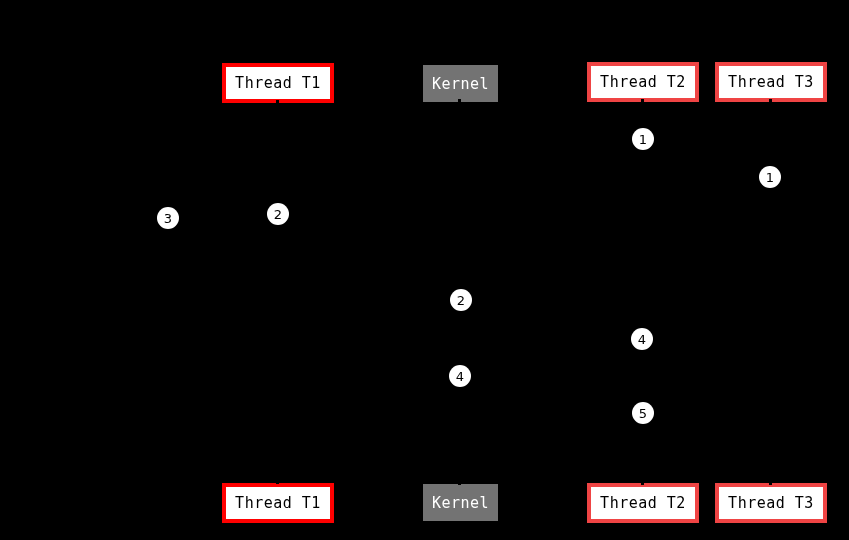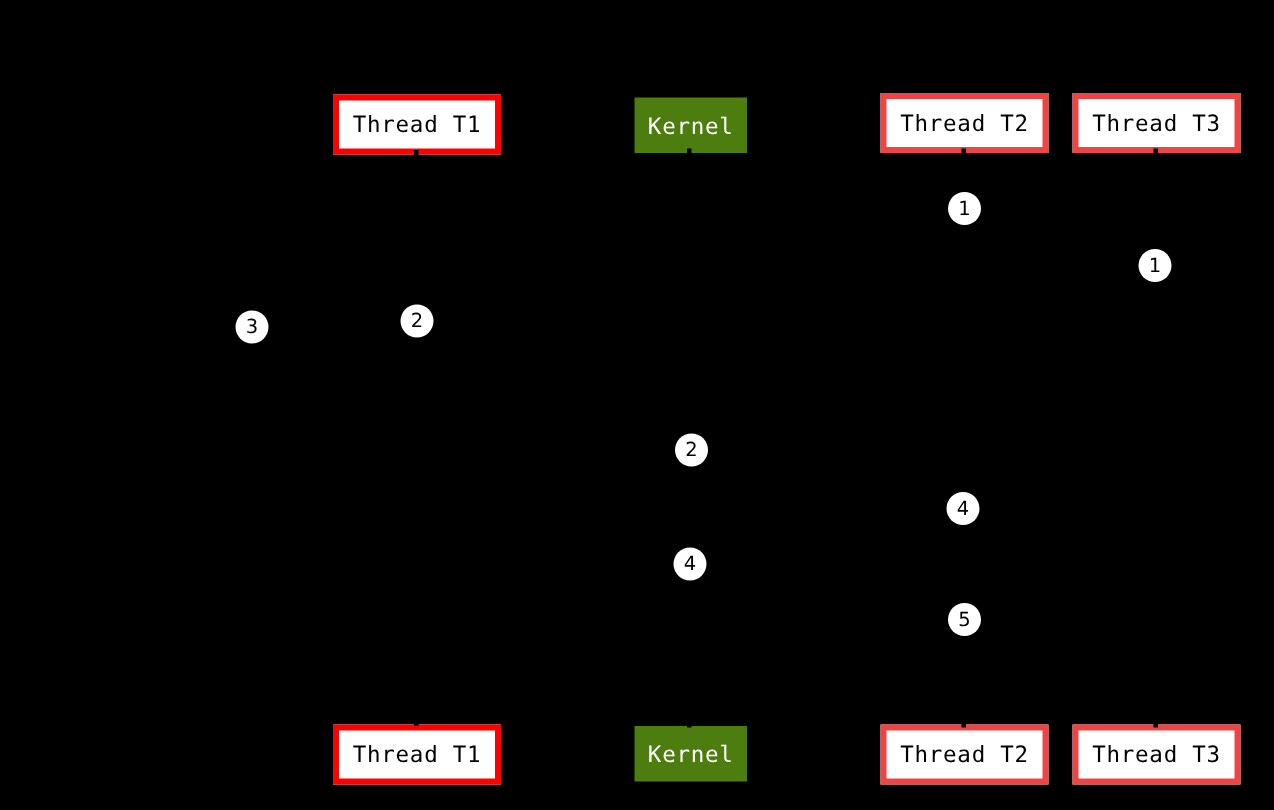--- a/index.html
+++ b/index.html
@@ -31,21 +31,21 @@
     background: #ffffff;
     color: #000000;
     border: 4px solid #ef4444;
   }
   .actor.thread.t1 {
     border-color: #ff0000;
   }
   .actor.kernel {
     width: 75px;
     height: 37px;
-    background: #4d7c0f;
+    background: #737373;
     color: #ffffff;
   }
   .marker {
     position: absolute;
     width: 22px;
     height: 22px;
     border-radius: 50%;
     background: #ffffff;
     color: #000000;
     display: flex;

